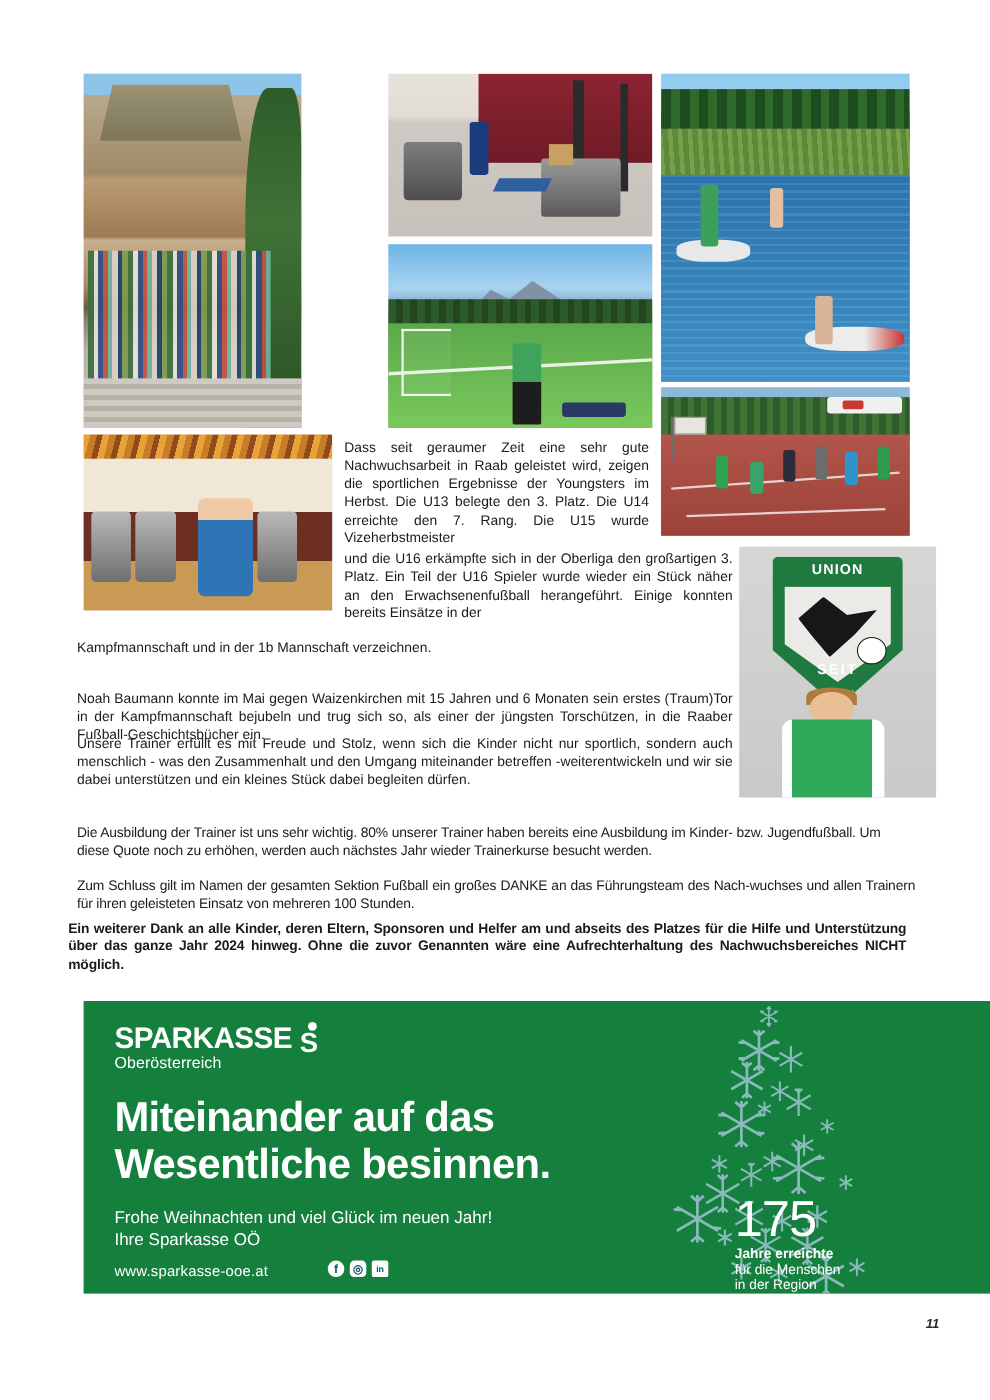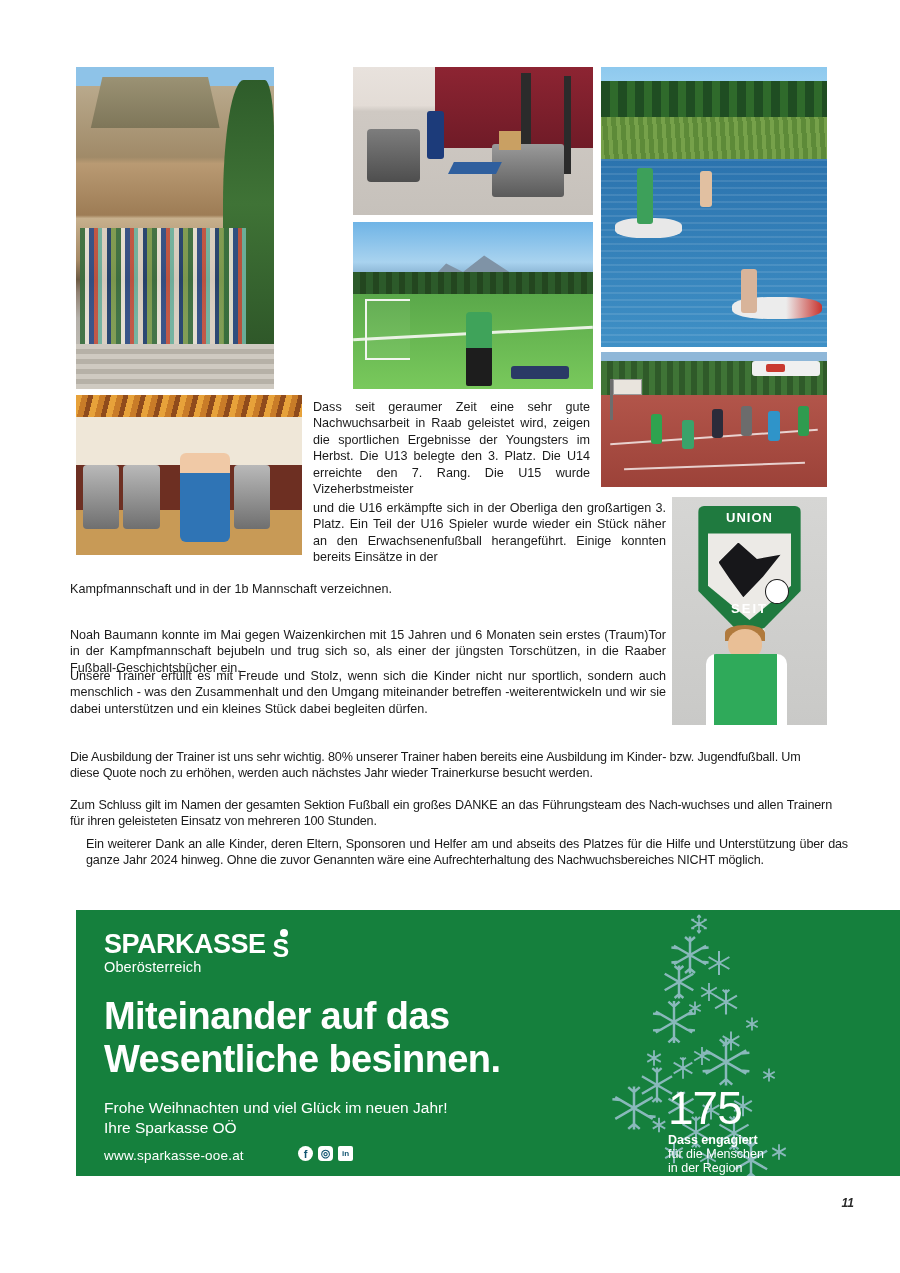--- a/index.html
+++ b/index.html
@@ -211,20 +211,21 @@
   #photo-fitness .boy {
     position:absolute; left:46%; bottom:8%; width:22%; height:56%;
     background:linear-gradient(180deg,#f0c9a6 0 22%,#2f74b5 22% 72%,#2f74b5 72% 100%);
     border-radius:6px;
   }
 
   
   #photo-player {
     left: 672px; top: 497px; width: 155px; height: 228px;
     background: linear-gradient(180deg,#d6d6d4,#c9c9c7);
+    padding-left: 24px;
   }
   #photo-player .crest {
     position:absolute; left:17%; top:4%; width:66%; height:60%;
     background:#1f7a3f;
     clip-path: polygon(0 0, 100% 0, 100% 62%, 50% 100%, 0 62%);
     border-radius:6px 6px 0 0;
   }
   #photo-player .crest-in {
     position:absolute; left:23%; top:16%; width:54%; height:38%;
     background:#eceae6;
@@ -440,21 +441,21 @@
 
   </div>
 
   <div class="txt col-right">Dass seit geraumer Zeit eine sehr gute Nachwuchsarbeit in Raab geleistet wird, zeigen die sportlichen Ergebnisse der Youngsters im Herbst. Die U13 belegte den 3. Platz. Die U14 erreichte den 7. Rang. Die U15 wurde Vizeherbstmeister</div>
   <div class="txt col-wide">und die U16 erkämpfte sich in der Oberliga den großartigen 3. Platz. Ein Teil der U16 Spieler wurde wieder ein Stück näher an den Erwachsenenfußball herangeführt. Einige konnten bereits Einsätze in der</div>
   <div class="txt col-full" style="top:581px; text-align:left;">Kampfmannschaft und in der 1b Mannschaft verzeichnen.</div>
   <div class="txt col-full" style="top:598px;margin-top:29px;">Noah Baumann konnte im Mai gegen Waizenkirchen mit 15 Jahren und 6 Monaten sein erstes (Traum)Tor in der Kampfmannschaft bejubeln und trug sich so, als einer der jüngsten Torschützen, in die Raaber Fußball-Geschichtsbücher ein.</div>
   <div class="txt col-full2">Unsere Trainer erfüllt es mit Freude und Stolz, wenn sich die Kinder nicht nur sportlich, sondern auch menschlich - was den Zusammenhalt und den Umgang miteinander betreffen -weiterentwickeln und wir sie dabei unterstützen und ein kleines Stück dabei begleiten dürfen.</div>
   <div class="txt narrow" style="left:70px; top:749px; width:762px; text-align:left;">Die Ausbildung der Trainer ist uns sehr wichtig. 80% unserer Trainer haben bereits eine Ausbildung im Kinder- bzw. Jugendfußball. Um diese Quote noch zu erhöhen, werden auch nächstes Jahr wieder Trainerkurse besucht werden.</div>
   <div class="txt narrow" style="left:70px; top:797px; width:762px;">Zum Schluss gilt im Namen der gesamten Sektion Fußball ein großes DANKE an das Führungsteam des Nach-wuchses und allen Trainern für ihren geleisteten Einsatz von mehreren 100 Stunden.</div>
-  <div class="txt narrow" style="left:86px; top:836px; width:762px;">Ein weiterer Dank an alle Kinder, deren Eltern, Sponsoren und Helfer am und abseits des Platzes für die Hilfe und Unterstützung über das ganze Jahr 2024 hinweg. Ohne die zuvor Genannten wäre eine Aufrechterhaltung des Nachwuchsbereiches NICHT möglich.</div>
+  <div class="txt narrow" style="left:62px; top:836px; width:762px;font-weight:bold;">Ein weiterer Dank an alle Kinder, deren Eltern, Sponsoren und Helfer am und abseits des Platzes für die Hilfe und Unterstützung über das ganze Jahr 2024 hinweg. Ohne die zuvor Genannten wäre eine Aufrechterhaltung des Nachwuchsbereiches NICHT möglich.</div>
 
   <div id="sparkasse">
 
     <svg id="snow-tree" viewBox="0 0 256 266">
       <g fill="#9ec3d2" opacity="0.85">
         <g transform="translate(128,14) scale(0.30)">
           <path d="M0,-30 L0,30 M-26,-15 L26,15 M-26,15 L26,-15 M0,-30 l-6,9 M0,-30 l6,9 M0,30 l-6,-9 M0,30 l6,-9 M-26,-15 l10,0 M26,15 l-10,0 M-26,15 l10,0 M26,-15 l-10,0" stroke="#9ec3d2" stroke-width="5" fill="none"></path>
         </g>
         <g transform="translate(119,45) scale(0.62)">
           <path d="M0,-30 L0,30 M-26,-15 L26,15 M-26,15 L26,-15 M0,-22 l-8,-7 M0,-22 l8,-7 M0,22 l-8,7 M0,22 l8,7 M-19,-11 l-11,-1 M19,11 l11,1 M-19,11 l-11,1 M19,-11 l11,-1" stroke="#9ec3d2" stroke-width="4" fill="none"></path>
@@ -561,21 +562,21 @@
     <div class="url">www.sparkasse-ooe.at</div>
 
     <div class="socials">
       <span class="ic fb">f</span>
       <span class="ic ig">◎</span>
       <span class="ic li" style="font-size:8px;">in</span>
     </div>
 
     <div class="anniv">
       <div class="num">175</div>
-      <div class="l1">Dass engagiert</div>
+      <div class="l1">Jahre erreichte</div>
       <div class="l2">für die Menschen</div>
       <div class="l3">in der Region</div>
     </div>
   </div>
 
   <div id="page-number">11</div>
 
 </div>
 
 </body></html>

